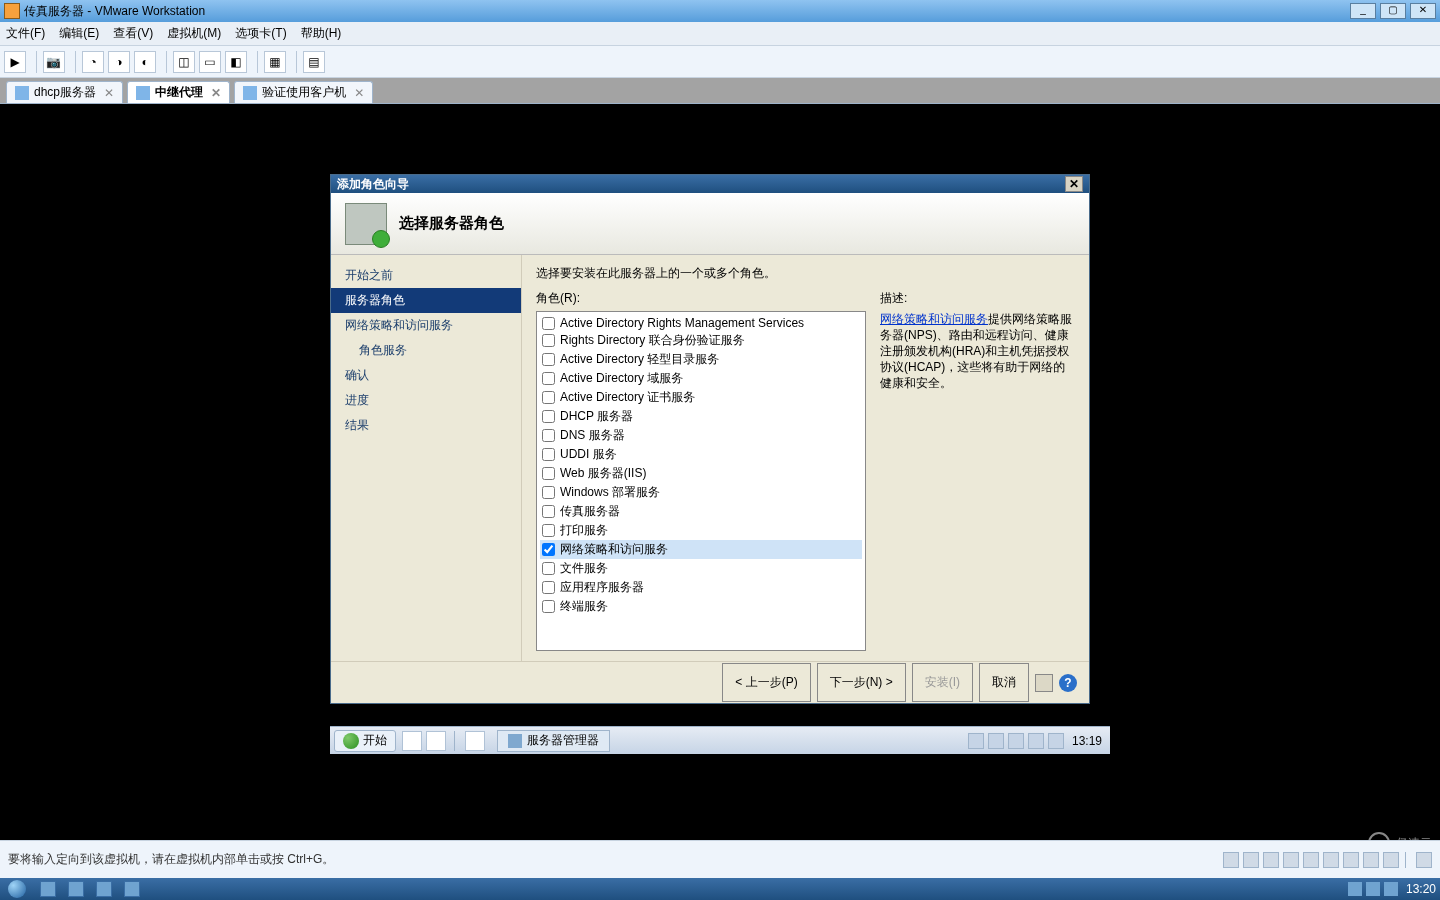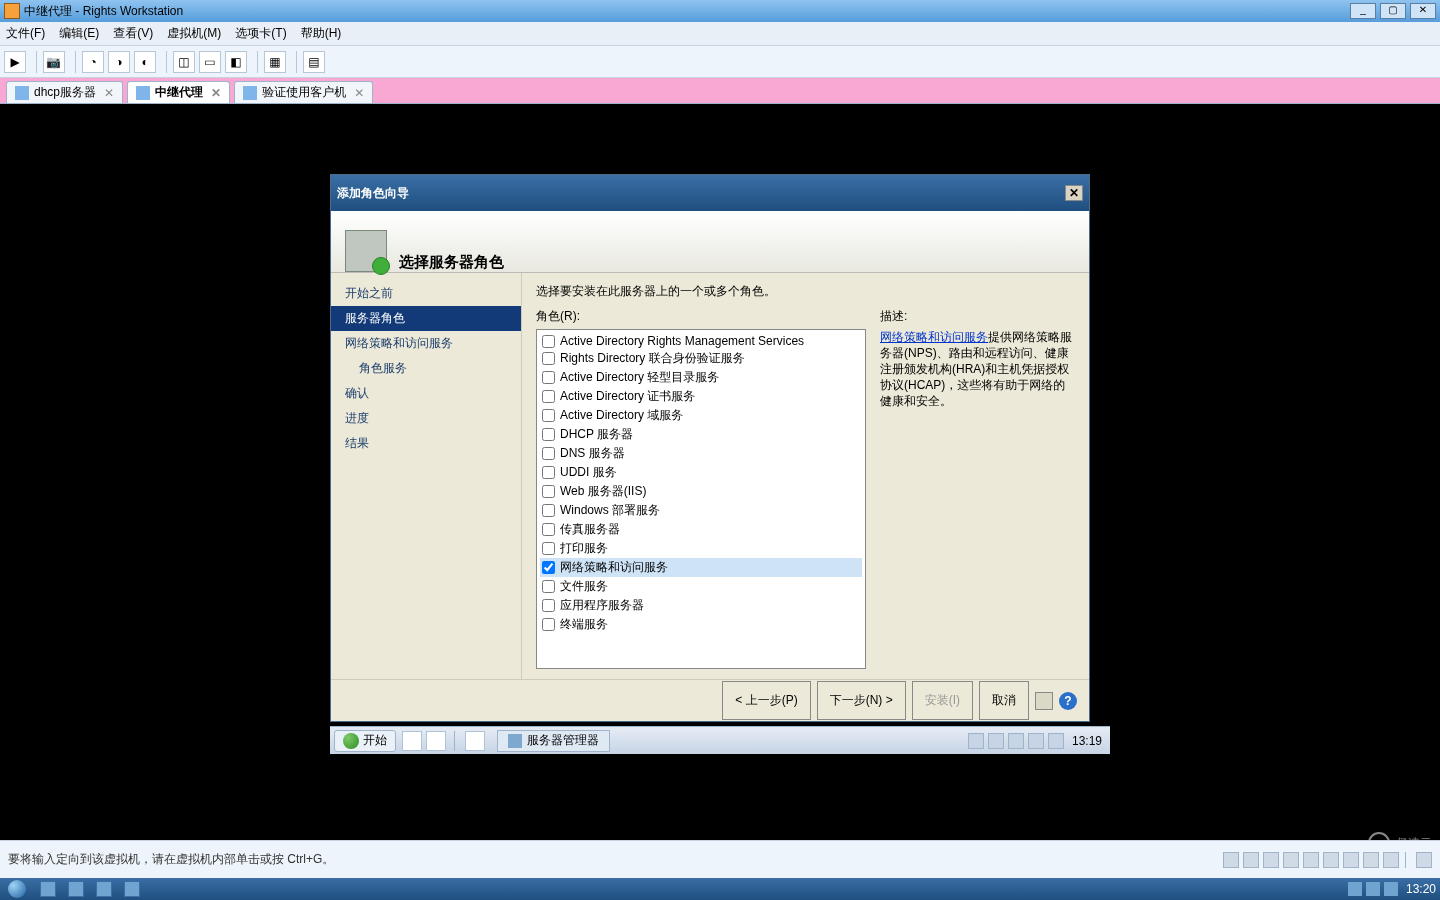--- a/index.html
+++ b/index.html
@@ -8,34 +8,34 @@
 .vmw-title{height:22px;background:linear-gradient(#8fc3f0,#569ddb);display:flex;align-items:center;padding:0 4px;color:#000}
 .vmw-title .ico{width:16px;height:16px;background:#f7a13d;border:1px solid #8a5a1a;margin-right:4px}
 .vmw-title .t{flex:1}
 .vmw-title .winbtns{display:flex}
 .vmw-title .winbtns div{width:26px;height:16px;margin-left:4px;background:#cfe5f7;border:1px solid #5a7fa0;text-align:center;line-height:12px;font-size:10px}
 .vmw-menu{height:24px;background:#e9eff6;border-bottom:1px solid #c7d3e0;display:flex;align-items:center;padding:0 6px}
 .vmw-menu span{margin-right:14px}
 .vmw-tool{height:32px;background:#eef4fb;border-bottom:1px solid #c7d3e0;display:flex;align-items:center;padding:0 4px}
 .vmw-tool .tb{width:22px;height:22px;border:1px solid #b8c7d8;background:#fff;margin-right:4px;display:flex;align-items:center;justify-content:center}
 .vmw-tool .sep{width:1px;height:22px;background:#b8c7d8;margin:0 6px}
-.vmw-tabs{height:26px;background:#f9a8d4;border-bottom:1px solid #9fb4cb;display:flex;align-items:flex-end;padding:0 6px}
+.vmw-tabs{height:26px;background:#a3a3a3;border-bottom:1px solid #9fb4cb;display:flex;align-items:flex-end;padding:0 6px}
 .vmw-tab{display:flex;align-items:center;height:22px;padding:0 8px;border:1px solid #9fb4cb;border-bottom:none;background:#f2f6fb;margin-right:4px;border-radius:3px 3px 0 0}
 .vmw-tab.active{background:#fff;font-weight:bold}
 .vmw-tab .ci{width:14px;height:14px;background:#7fb5e8;margin-right:5px}
 .vmw-tab .x{margin-left:8px;color:#888}
 .vm-area{position:absolute;left:0;top:104px;right:0;bottom:44px;background:#000;display:flex;justify-content:center;align-items:flex-start;padding-top:70px}
 
 .guest{position:relative;width:780px;height:580px}
 
 .wiz{position:absolute;left:0;top:0;width:760px;background:#ece9d8;border:1px solid #4a6b8a;box-shadow:2px 2px 6px rgba(0,0,0,.4)}
-.wiz-title{height:36px;background:linear-gradient(#3a6ea5,#1f4f7f);color:#fff;display:flex;align-items:center;padding:0 6px;font-weight:bold}
+.wiz-title{height:18px;background:linear-gradient(#3a6ea5,#1f4f7f);color:#fff;display:flex;align-items:center;padding:0 6px;font-weight:bold}
 .wiz-title .t{flex:1}
 .wiz-title .xb{width:18px;height:16px;background:#d9d4c4;border:1px solid #888;color:#000;text-align:center;line-height:14px;font-weight:bold}
-.wiz-head{height:62px;background:linear-gradient(#fff,#e8e8e0);display:flex;align-items:flex-end;padding:0 14px;border-bottom:1px solid #bbb}
+.wiz-head{height:62px;background:linear-gradient(#fff,#e8e8e0);display:flex;align-items:center;padding:0 14px;border-bottom:1px solid #bbb}
 .wiz-head .bigico{width:42px;height:42px;margin-right:12px;position:relative;background:#bfc7c0;border:1px solid #7a8a7a}
 .wiz-head .bigico:after{content:"";position:absolute;right:-4px;bottom:-4px;width:16px;height:16px;background:#3fae3a;border-radius:50%;border:1px solid #2a7f24}
 .wiz-head h2{font-size:15px;font-weight:bold}
 .wiz-body{display:flex;background:#ece9d8}
 .wiz-nav{width:190px;padding:8px 0}
 .wiz-nav div{padding:4px 14px;color:#1a3d6b}
 .wiz-nav div.sub{padding-left:28px}
 .wiz-nav div.sel{background:#123a78;color:#fff}
 .wiz-main{flex:1;padding:10px 14px;border-left:1px solid #d1ccba}
 .wiz-main .intro{margin-bottom:8px}
@@ -79,21 +79,21 @@
 .host-tb .tray{margin-left:auto;display:flex;align-items:center;color:#fff;padding-right:4px}
 .host-tb .tray .ti{width:14px;height:14px;margin-left:4px;background:#6fa3d0}
 .watermark{position:absolute;right:8px;bottom:46px;color:#888;font-size:16px;display:flex;align-items:center}
 .watermark .wmico{width:22px;height:22px;border:2px solid #888;border-radius:50%;margin-right:6px;position:relative}
 </style>
 </head>
 <body>
 
 <div class="vmw-title">
   <div class="ico"></div>
-  <div class="t">中继代理 - Rights Workstation</div>
+  <div class="t">传真服务器 - VMware Workstation</div>
   <div class="winbtns">
     <div>_</div>
     <div>▢</div>
     <div>✕</div>
   </div>
 </div>
 
 <div class="vmw-menu">
   <span>文件(F)</span>
   <span>编辑(E)</span>
@@ -174,25 +174,25 @@
                   <label>
                     <input type="checkbox" style="">
                     <span>Rights Directory 联合身份验证服务</span>
                   </label>
                   <label>
                     <input type="checkbox" style="">
                     <span>Active Directory 轻型目录服务</span>
                   </label>
                   <label>
                     <input type="checkbox" style="">
+                    <span>Active Directory 域服务</span>
+                  </label>
+                  <label>
+                    <input type="checkbox" style="">
                     <span>Active Directory 证书服务</span>
-                  </label>
-                  <label>
-                    <input type="checkbox" style="">
-                    <span>Active Directory 域服务</span>
                   </label>
                   <label>
                     <input type="checkbox" style="">
                     <span>DHCP 服务器</span>
                   </label>
                   <label>
                     <input type="checkbox" style="">
                     <span>DNS 服务器</span>
                   </label>
                   <label>

